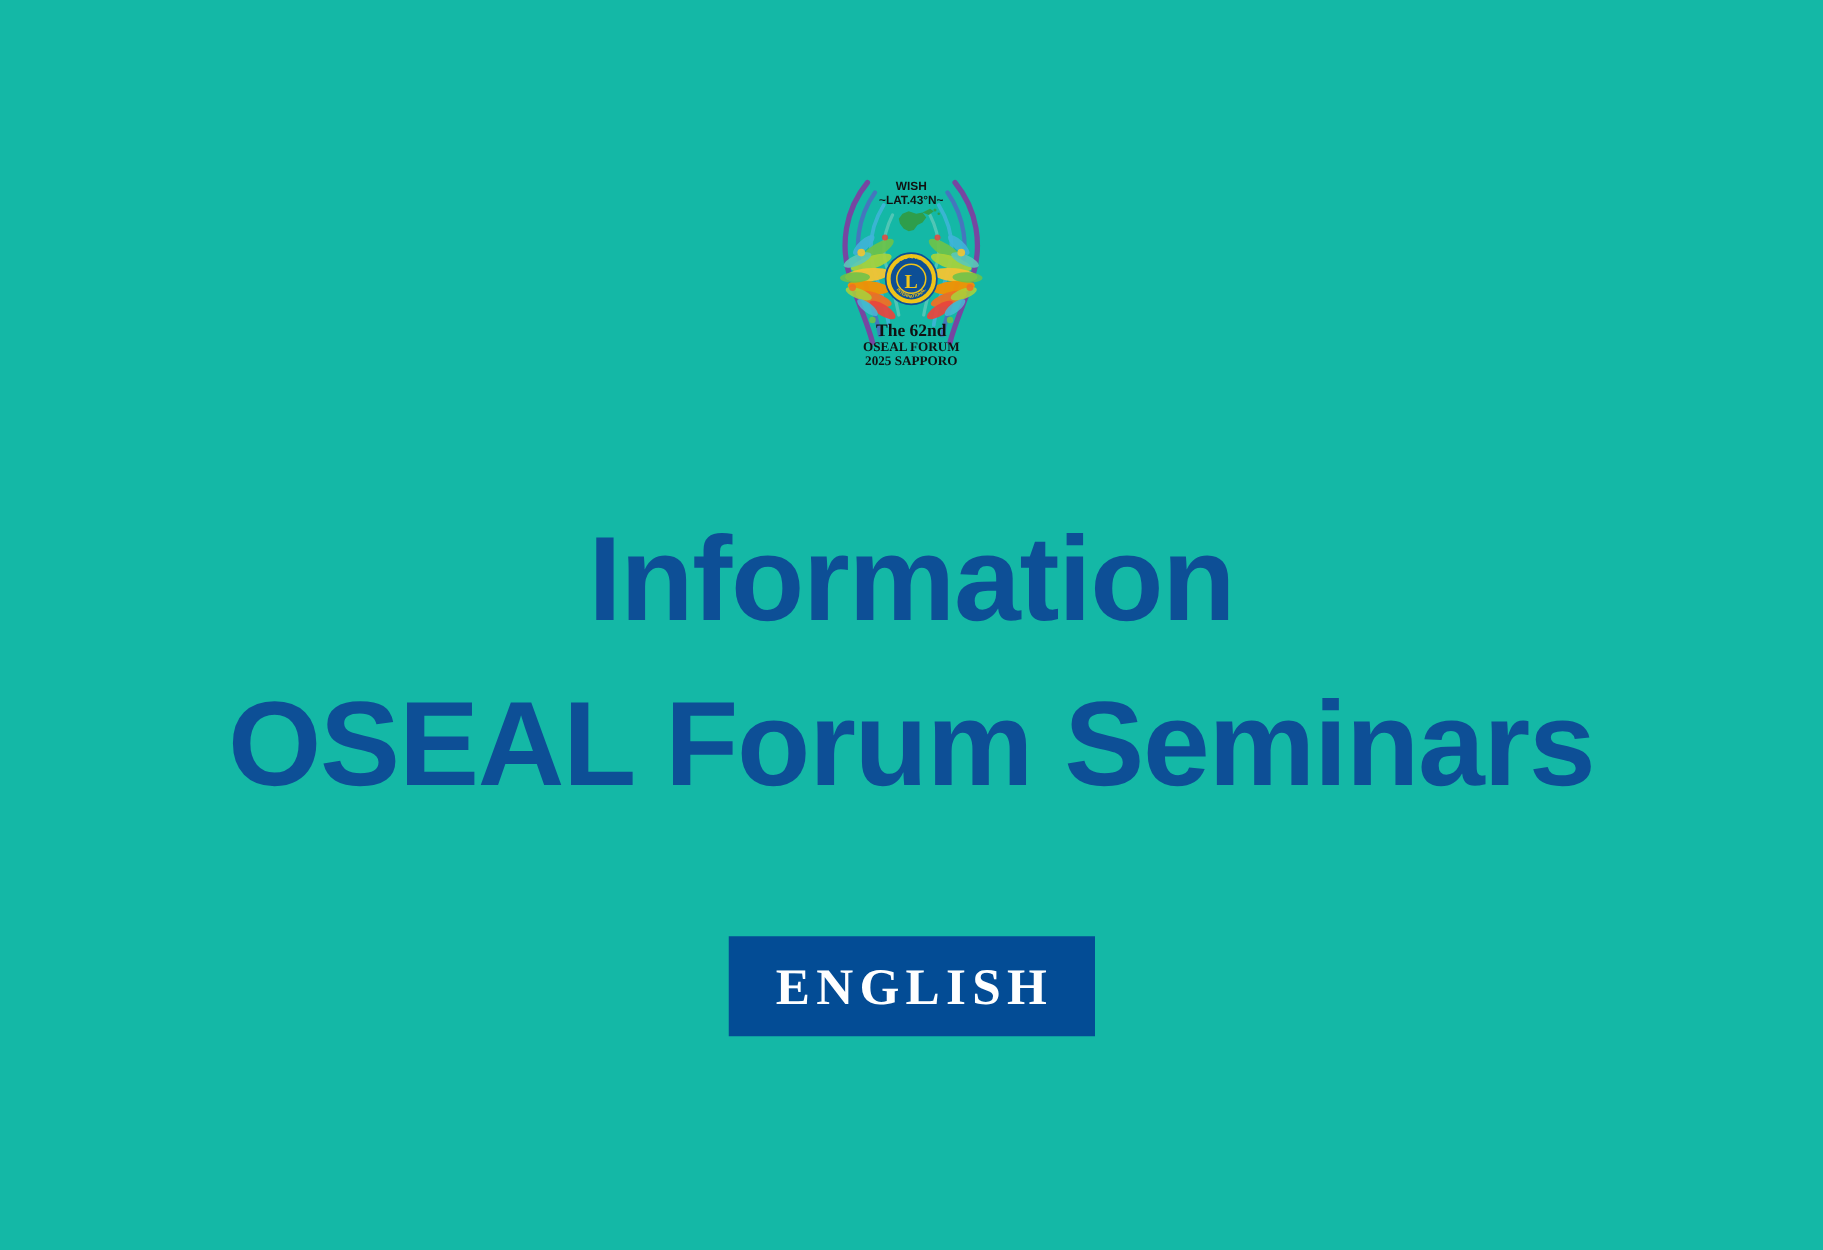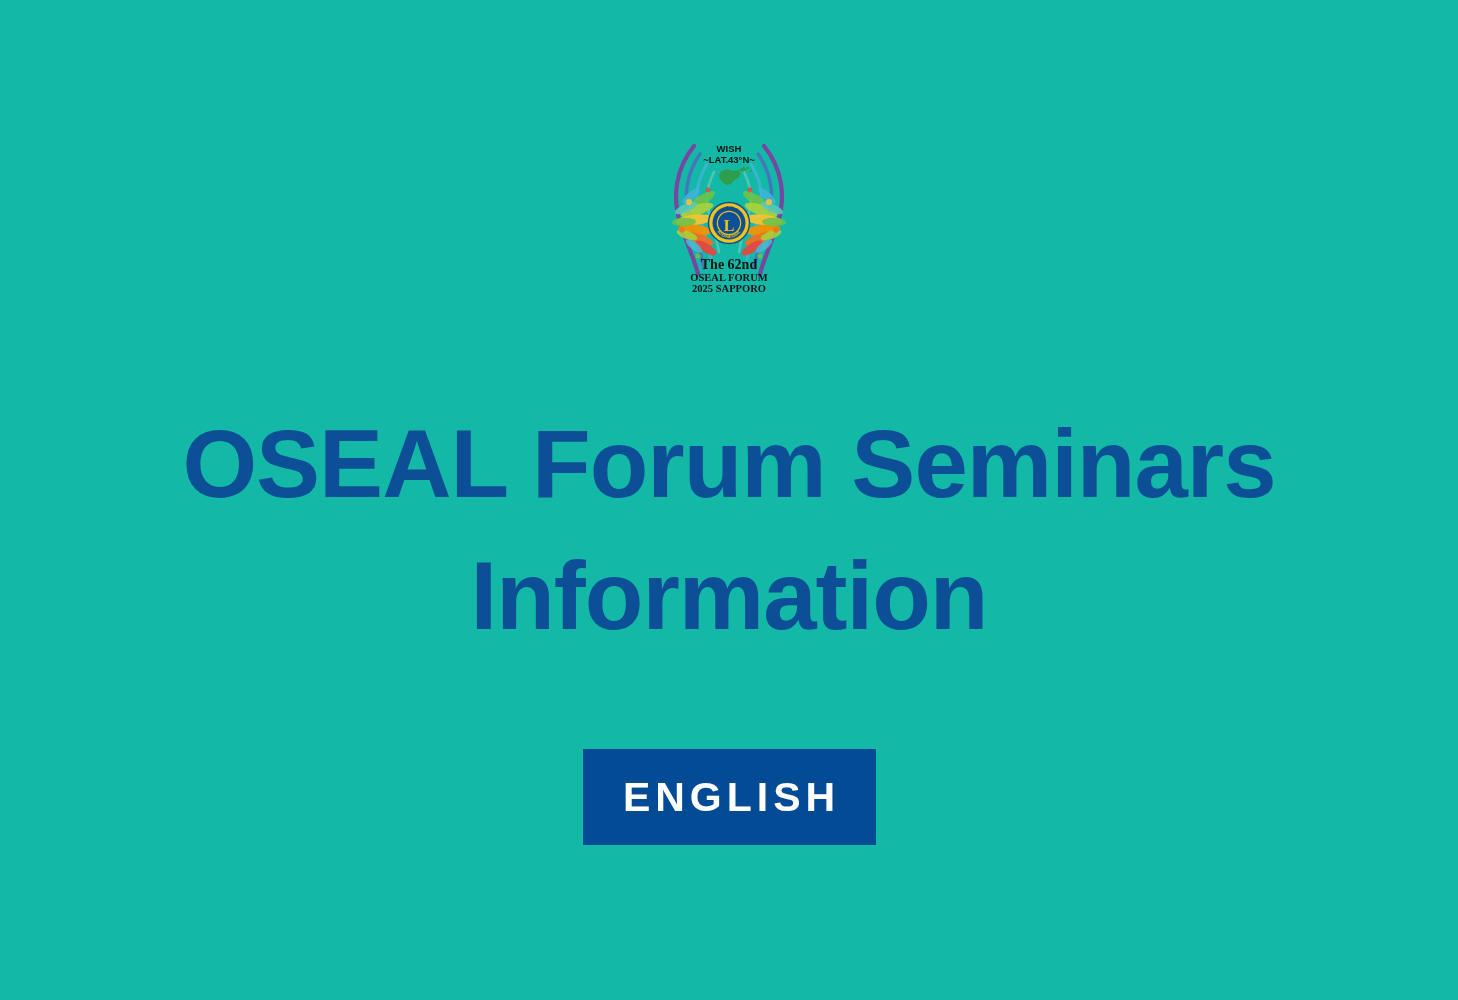--- a/index.html
+++ b/index.html
@@ -60,26 +60,26 @@
     left: 0;
     width: 1458px;
     display: flex;
     justify-content: center;
   }
   .lang-button {
     display: inline-flex;
     align-items: center;
     justify-content: center;
     width: 293px;
-    height: 96px;
+    height: 80px;
     background: #034c95;
     color: #ffffff;
     border: none;
     border-radius: 0;
-    font-family: Liberation Sans, sans-serif;
+    font-family: Liberation Serif, serif;
     font-weight: bold;
     font-size: 41px;
     letter-spacing: 5px;
     text-indent: 5px;
     cursor: pointer;
     padding: 0;
   }
 </style>
 </head>
 <body>
@@ -216,21 +216,21 @@
         </text>
       </g>
 
       <text x="65" y="131" text-anchor="middle" font-family="Liberation Serif, serif" font-size="14" font-weight="bold" fill="#111111">The 62nd</text>
       <text x="65" y="143" text-anchor="middle" font-family="Liberation Serif, serif" font-size="10.5" font-weight="bold" fill="#111111">OSEAL FORUM</text>
       <text x="65" y="154" text-anchor="middle" font-family="Liberation Serif, serif" font-size="10.5" font-weight="bold" fill="#111111">2025 SAPPORO</text>
     </svg>
   </div>
 
   <div class="title-block">
+    <span class="title-line">Information</span>
     <span class="title-line">OSEAL Forum Seminars</span>
-    <span class="title-line">Information</span>
   </div>
 
   <div class="btn-row">
     <button class="lang-button" type="button">ENGLISH</button>
   </div>
 
 </div>
 
 </body></html>

